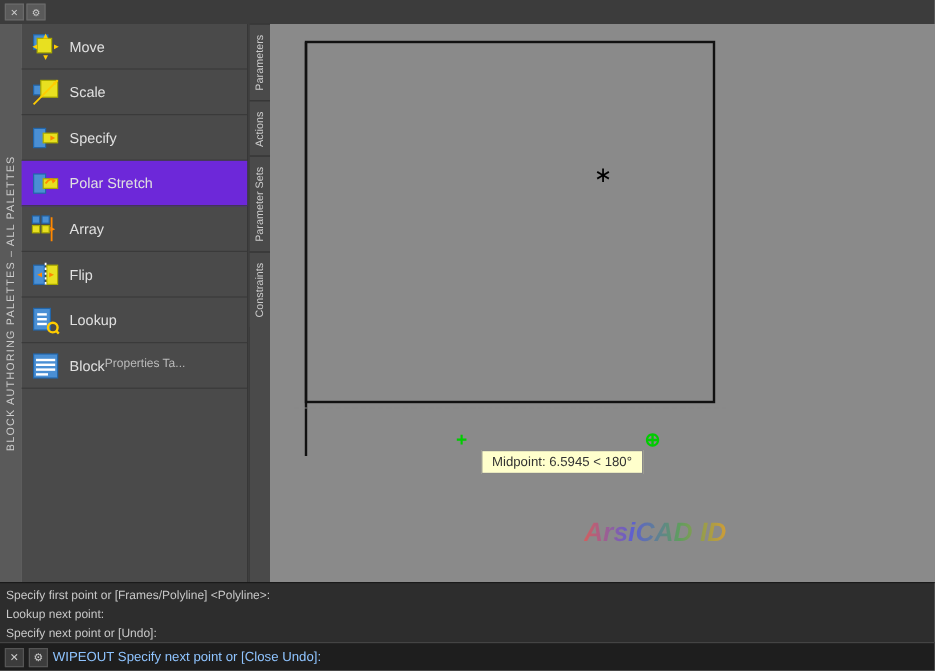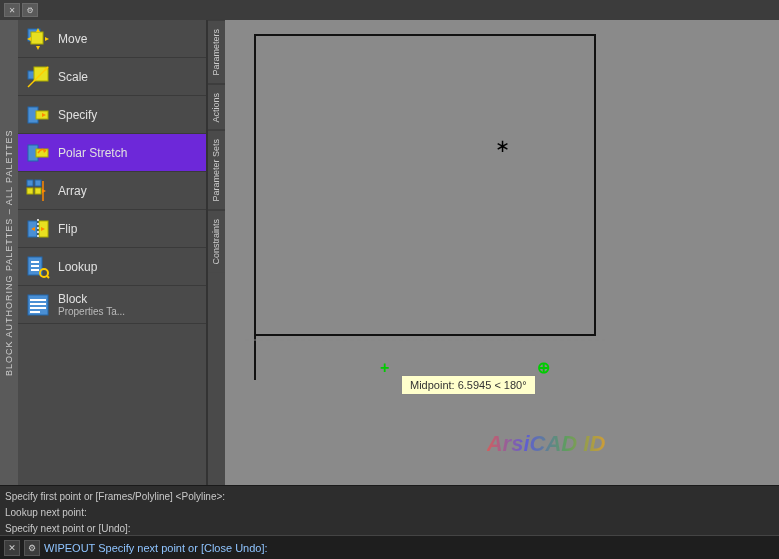--- a/index.html
+++ b/index.html
@@ -355,21 +355,21 @@
     <div class="palette-item">
       <div class="palette-icon">
         <svg class="tool-icon-svg" viewBox="0 0 24 24">
           <rect x="2" y="2" width="20" height="20" fill="#4a8fd4" stroke="#2266aa" stroke-width="1"></rect>
           <rect x="4" y="6" width="16" height="2" fill="#fff"></rect>
           <rect x="4" y="10" width="16" height="2" fill="#fff"></rect>
           <rect x="4" y="14" width="16" height="2" fill="#fff"></rect>
           <rect x="4" y="18" width="10" height="2" fill="#fff"></rect>
         </svg>
       </div>
-      <div style="display:flex;flex-direction:column;">
+      <div style="display:flex;flex-direction:row;">
         <span class="palette-label">Block</span>
         <span class="palette-label" style="font-size:10px;color:#bbb;">Properties Ta...</span>
       </div>
     </div>
 
   </div>
 
   <div id="right-tabs">
     <div class="right-tab">Parameters</div>
     <div class="right-tab">Actions</div>

